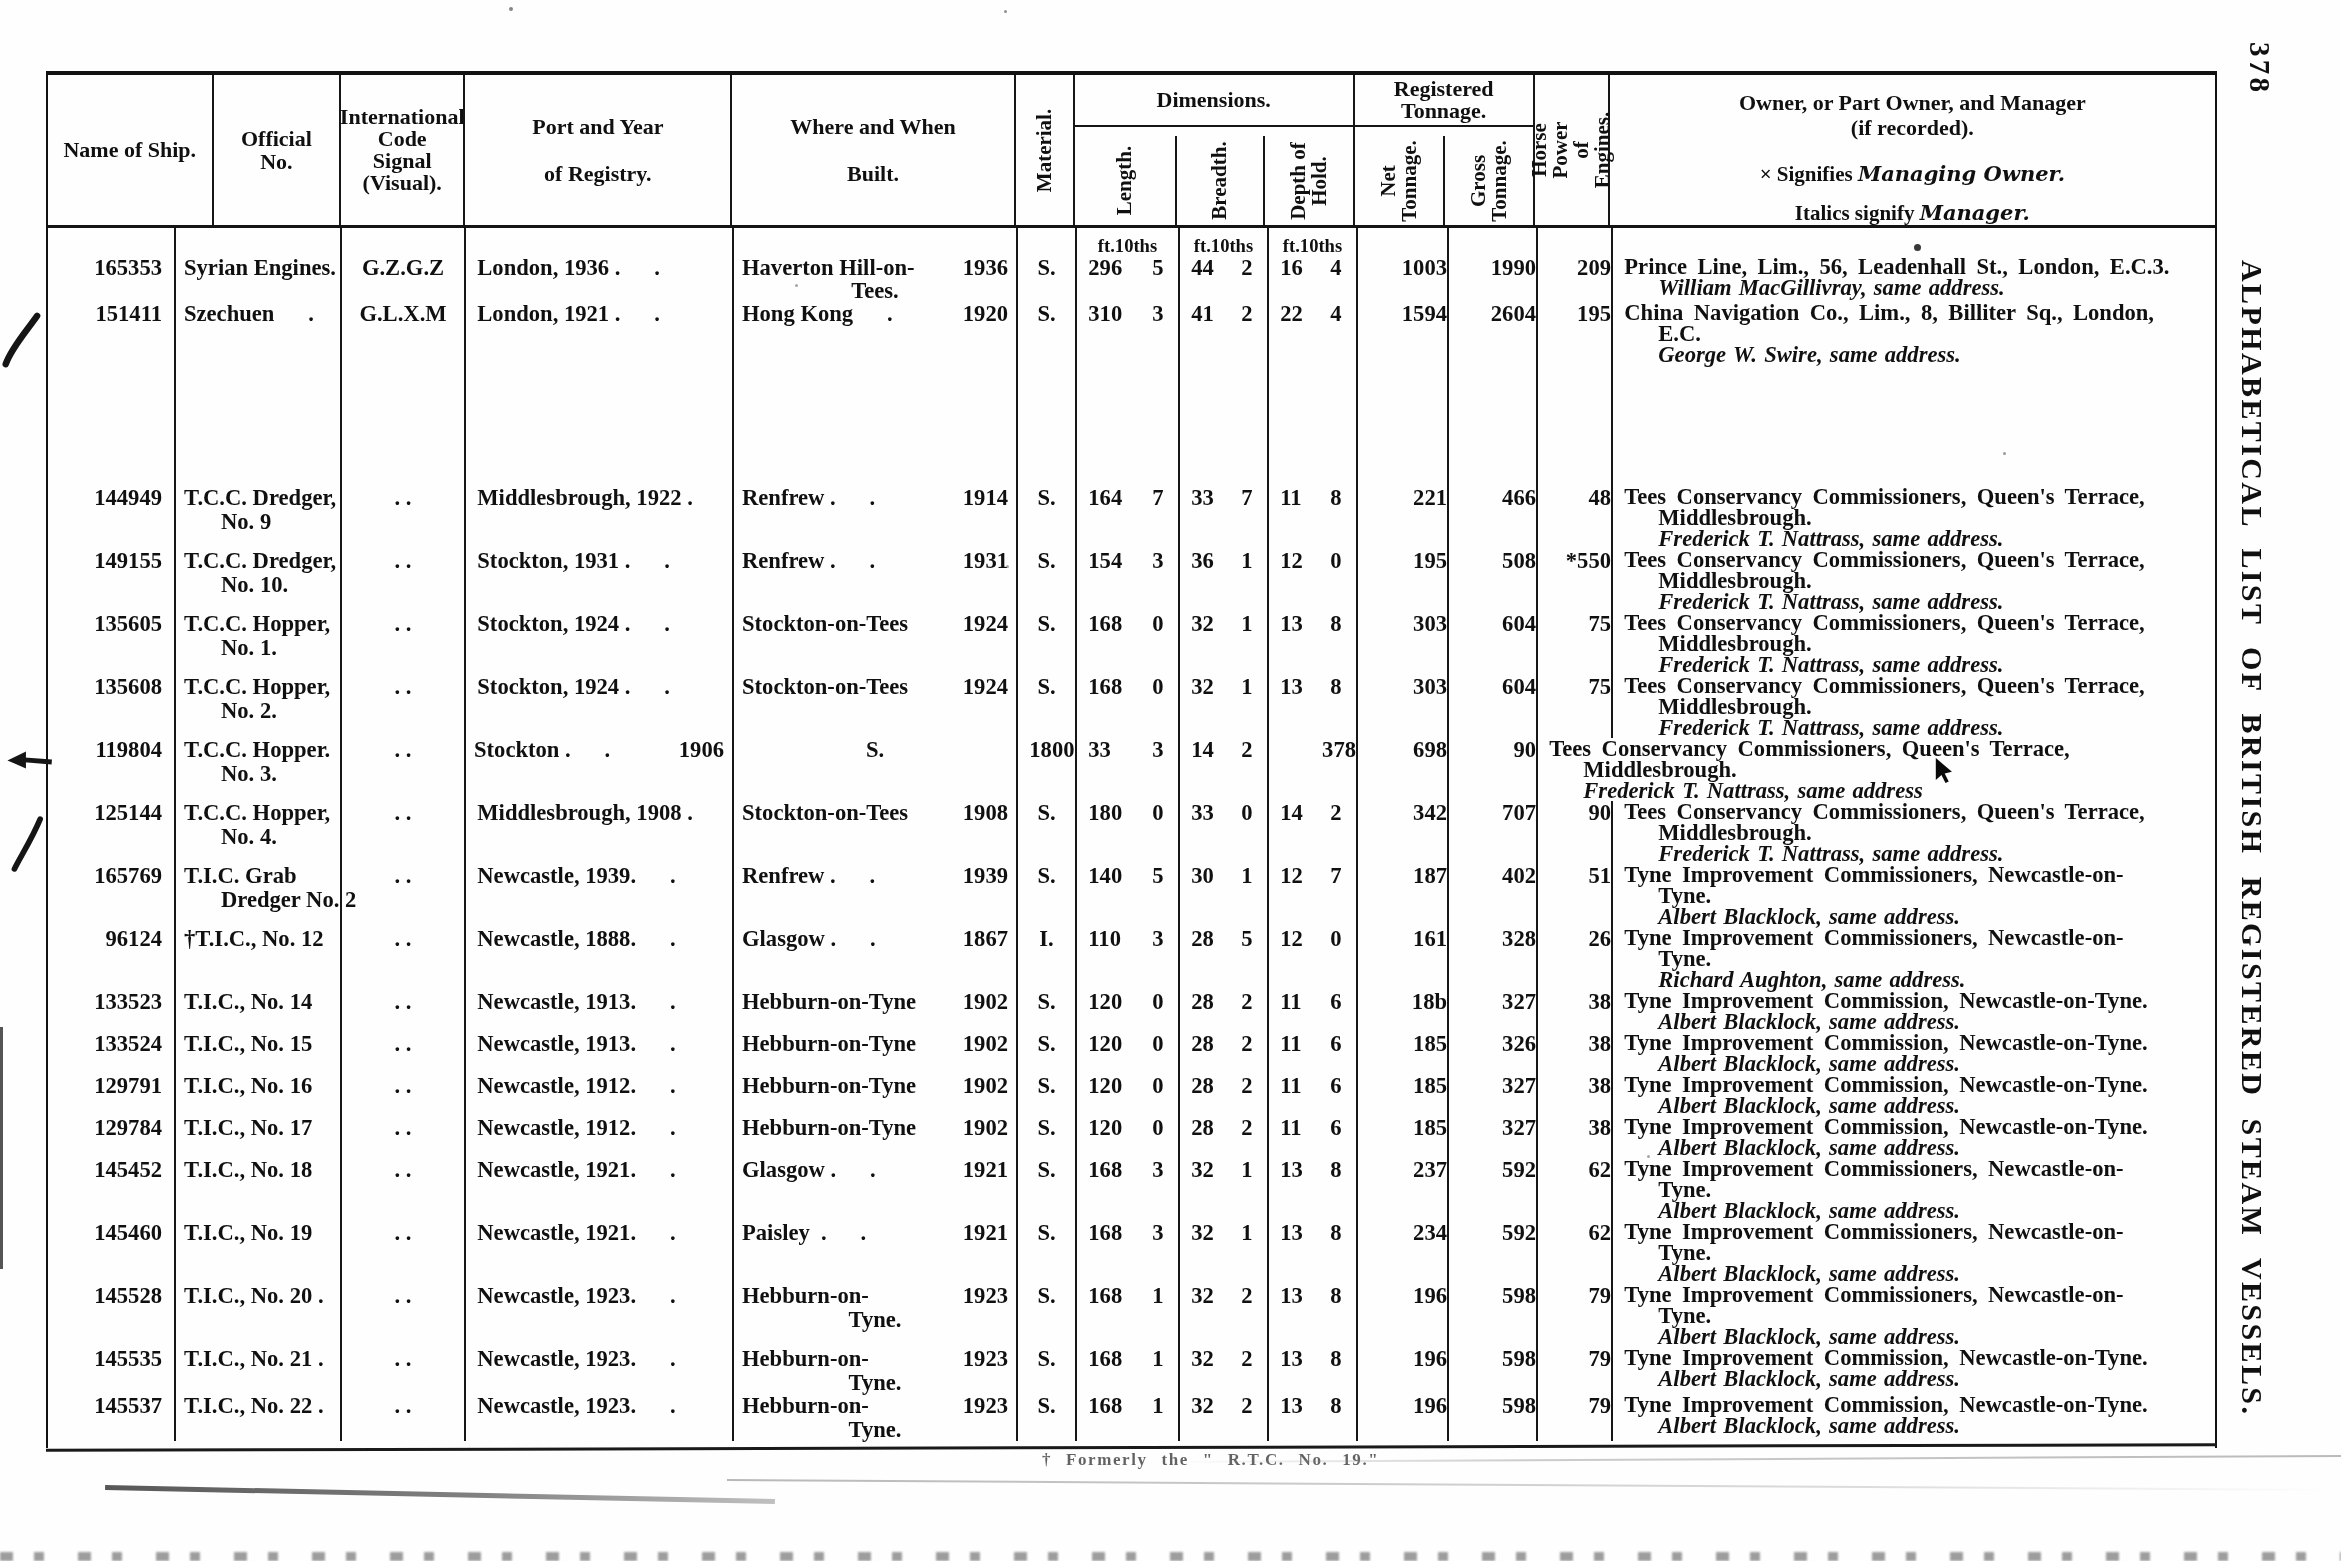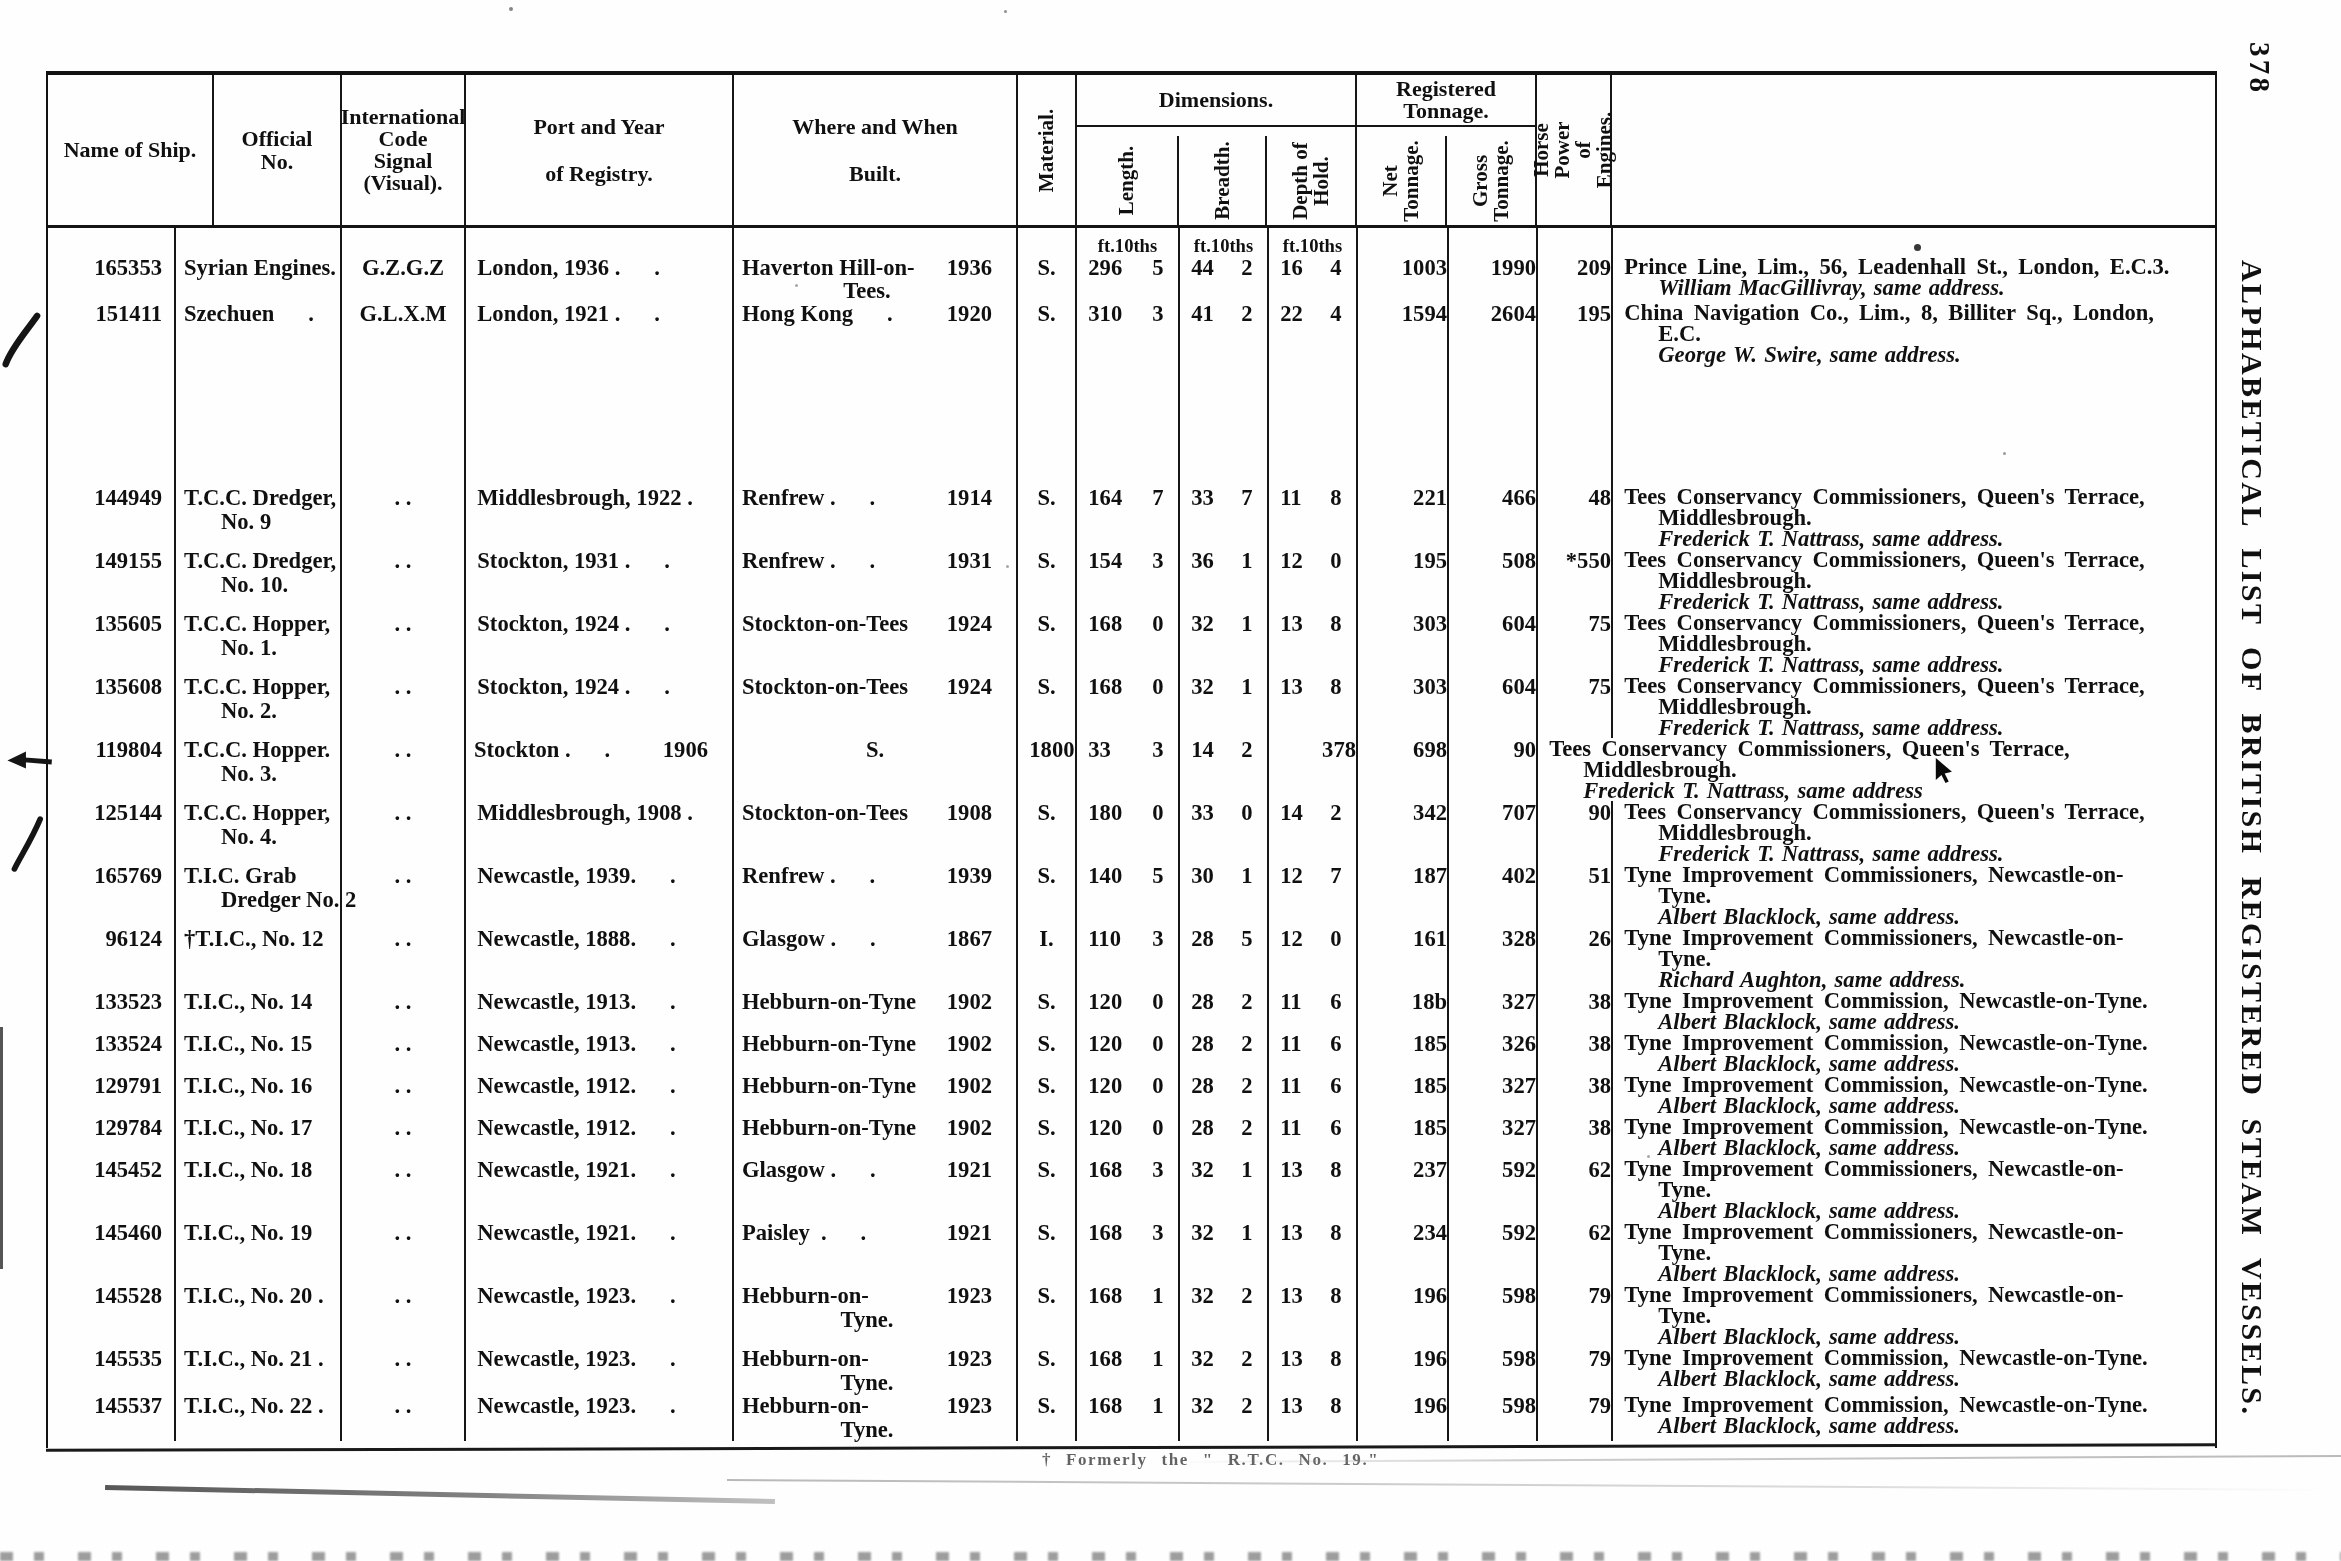--- a/index.html
+++ b/index.html
@@ -50,21 +50,21 @@
   .rows{font-weight:700;font-size:22.6px;}
   .row{display:grid;grid-template-columns:128px 166px 124px 268px 284px 59px 103px 89px 89px 91px 89px 75px 607px;
        align-items:stretch;}
   .cell{border-right:2.4px solid #161616;box-sizing:border-box;white-space:pre;line-height:23.4px;overflow:visible;}
   .cell:last-child{border-right:none;}
   .c-off{text-align:right;padding-right:12px;}
   .c-name{padding-left:8px;}
   .c-name .ind{margin-left:37px;}
   .c-code{text-align:center;}
   .c-reg{padding-left:11.3px;}
-  .c-built{padding-left:8px;padding-right:24px;}
+  .c-built{padding-left:8px;padding-right:8px;}
   .bline{display:flex;justify-content:space-between;}
   .bcont{text-align:center;}
   .c-mat{text-align:center;}
   .c-dim{display:flex;justify-content:space-between;padding:0 14.5px 0 11.3px;align-items:flex-start;}
   .c-num{text-align:right;}
   .c-own{padding-left:11.3px;line-height:21px;}
   .ol0{word-spacing:4.8px;}
   .oli{margin-left:34px;}
   .oit{font-style:italic;margin-left:34px;word-spacing:1.6px;}
   .units-row{height:27.5px;font-size:18.6px;font-weight:700;}
@@ -151,20 +151,26 @@
           <div class="gcell gw5">
               <span class="rot">Gross
 Tonnage.</span>
             </div>
         </div>
       </div>
       <div class="hc w-hp">
           <span class="rot">Horse Power of
 Engines.</span>
         </div>
+      <div class="hc w-own own-head">
+        <div>Owner, or Part Owner, and Manager</div>
+        <div class="l2">(if recorded).</div>
+        <div class="note"><span>× Signifies </span><i>Managing Owner.</i></div>
+        <div class="note" style="margin-top:13px"><span>Italics signify </span><i>Manager.</i></div>
+      </div>
     </div>
 
     <div class="rows" id="rows">
         <div class="row units-row">
           <div class="cell "></div>
           <div class="cell "></div>
           <div class="cell "></div>
           <div class="cell "></div>
           <div class="cell "></div>
           <div class="cell "></div>

